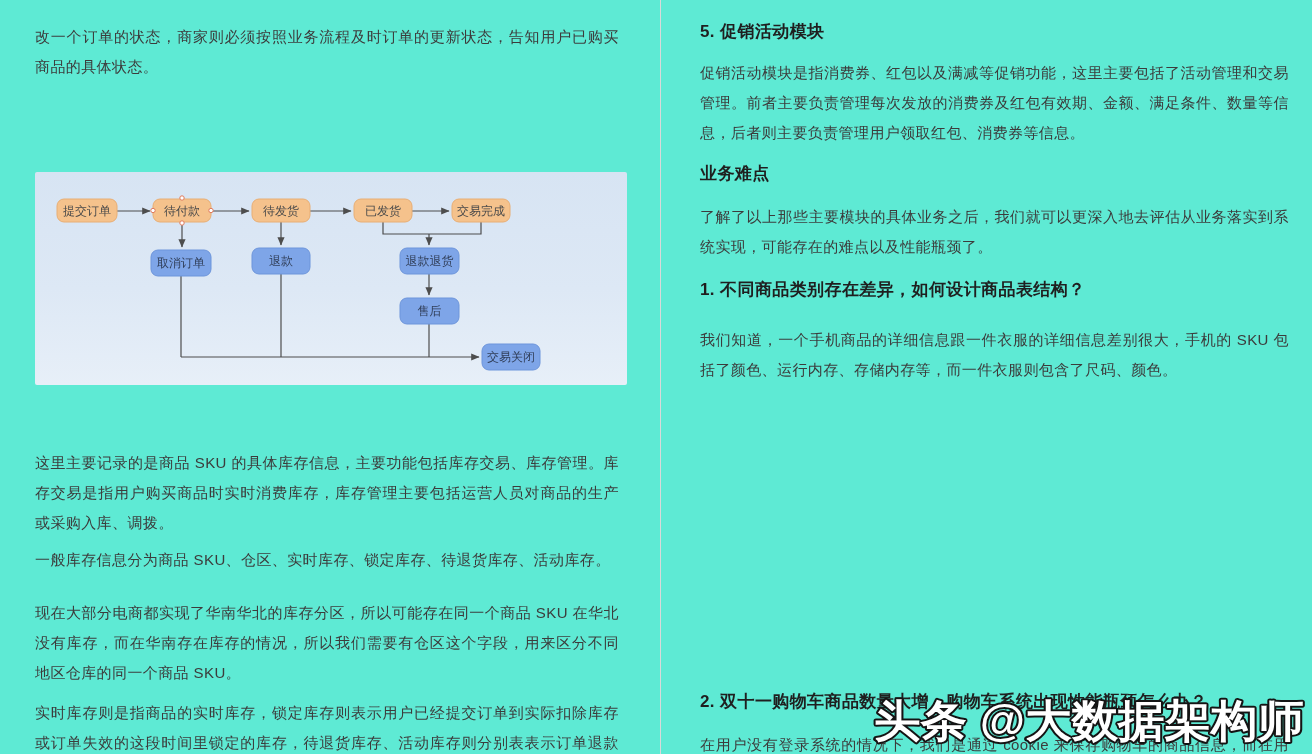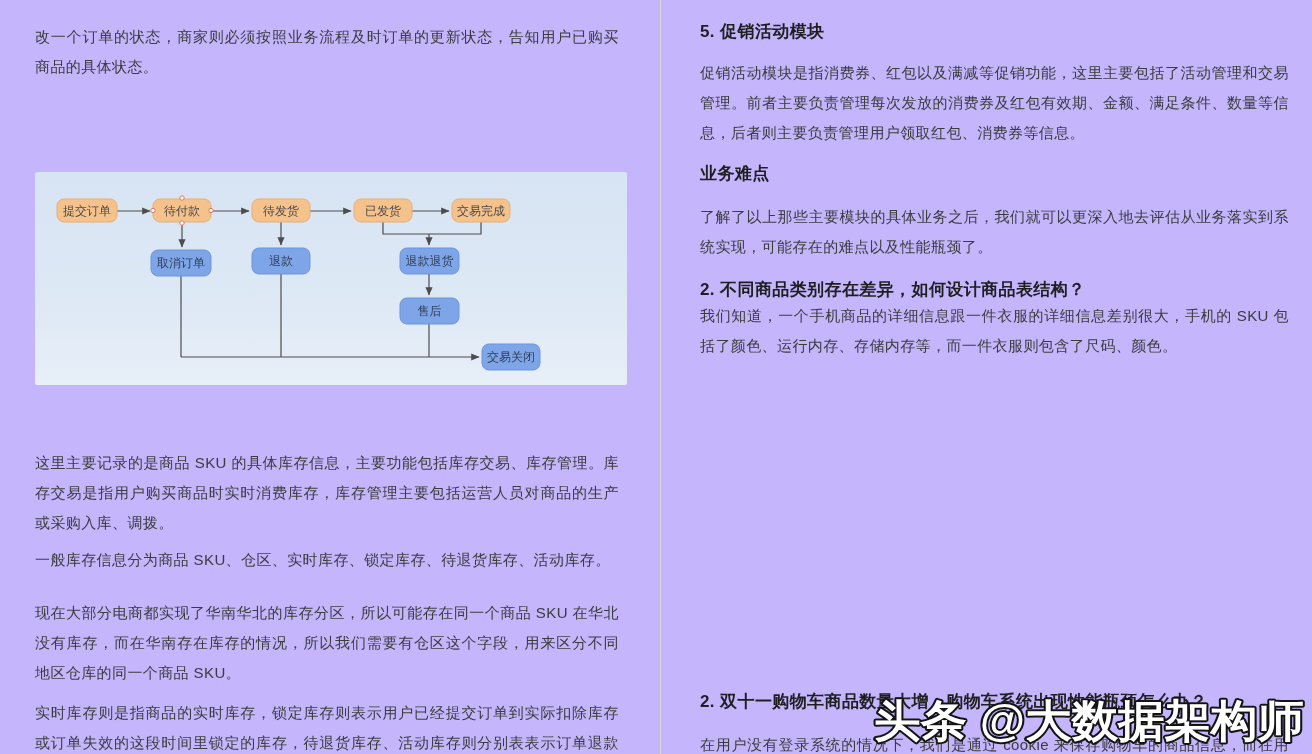--- a/index.html
+++ b/index.html
@@ -1,16 +1,16 @@
 <!DOCTYPE html>
 <html><head>
 <meta charset="utf-8">
 <style>
   html,body{margin:0;padding:0;}
-  .page{position:relative;width:1312px;height:754px;background:#c4b5fd;overflow:hidden;
+  .page{position:relative;width:1312px;height:754px;background:#5eead4;overflow:hidden;
         font-family:"Liberation Sans",sans-serif;color:#3c3c3c;}
   .divider{position:absolute;left:660px;top:0;width:1px;height:754px;background:#d9d9d9;}
   .col{position:absolute;top:0;}
   .col-left{left:35px;width:584px;height:754px;}
   .col-right{left:700px;width:589px;height:749px;}
   .blk{position:absolute;left:0;width:100%;}
   p.body{margin:0;font-size:15px;line-height:30px;text-align:justify;letter-spacing:0.4px;color:#3c3c3c;}
   h2.hd{margin:0;font-size:17px;line-height:24px;font-weight:700;color:#1f1f1f;letter-spacing:0.4px;}
   .diagram{position:absolute;left:0;top:172px;width:584px;height:213px;
            background:linear-gradient(180deg,#d7e4f3 0%,#dde8f5 55%,#e7eff8 100%);
@@ -99,22 +99,22 @@
     <p class="body blk" style="top:545px">一般库存信息分为商品 SKU、仓区、实时库存、锁定库存、待退货库存、活动库存。</p>
     <p class="body blk" style="top:598px">现在大部分电商都实现了华南华北的库存分区，所以可能存在同一个商品 SKU 在华北没有库存，而在华南存在库存的情况，所以我们需要有仓区这个字段，用来区分不同地区仓库的同一个商品 SKU。</p>
     <p class="body blk" style="top:698px">实时库存则是指商品的实时库存，锁定库存则表示用户已经提交订单到实际扣除库存或订单失效的这段时间里锁定的库存，待退货库存、活动库存则分别表表示订单退款时的库存数量</p>
   </div>
 
   <div class="col col-right">
     <h2 class="hd blk" style="top:20px">5. 促销活动模块</h2>
     <p class="body blk" style="top:58px">促销活动模块是指消费券、红包以及满减等促销功能，这里主要包括了活动管理和交易管理。前者主要负责管理每次发放的消费券及红包有效期、金额、满足条件、数量等信息，后者则主要负责管理用户领取红包、消费券等信息。</p>
     <h2 class="hd blk" style="top:162px">业务难点</h2>
     <p class="body blk" style="top:202px">了解了以上那些主要模块的具体业务之后，我们就可以更深入地去评估从业务落实到系统实现，可能存在的难点以及性能瓶颈了。</p>
-    <h2 class="hd blk" style="top:278px">2. 不同商品类别存在差异，如何设计商品表结构？</h2>
-    <p class="body blk" style="top:301px">我们知道，一个手机商品的详细信息跟一件衣服的详细信息差别很大，手机的 SKU 包括了颜色、运行内存、存储内存等，而一件衣服则包含了尺码、颜色。</p>
+    <h2 class="hd blk" style="top:278px">1. 不同商品类别存在差异，如何设计商品表结构？</h2>
+    <p class="body blk" style="top:325px">我们知道，一个手机商品的详细信息跟一件衣服的详细信息差别很大，手机的 SKU 包括了颜色、运行内存、存储内存等，而一件衣服则包含了尺码、颜色。</p>
     <h2 class="hd blk" style="top:690px">2. 双十一购物车商品数量大增，购物车系统出现性能瓶颈怎么办？</h2>
     <p class="body blk" style="top:730px">在用户没有登录系统的情况下，我们是通过 cookie 来保存购物车的商品信息，而在用户登</p>
   </div>
 
   <svg class="watermark" width="440" height="62">
     <text x="2" y="46" textLength="430" lengthAdjust="spacingAndGlyphs" font-family="Liberation Sans, sans-serif" font-size="44" font-weight="bold" paint-order="stroke" stroke-linejoin="round" fill="#ffffff" stroke="#141414" stroke-width="4">头条 @大数据架构师</text>
   </svg>
 
 </div>
 

